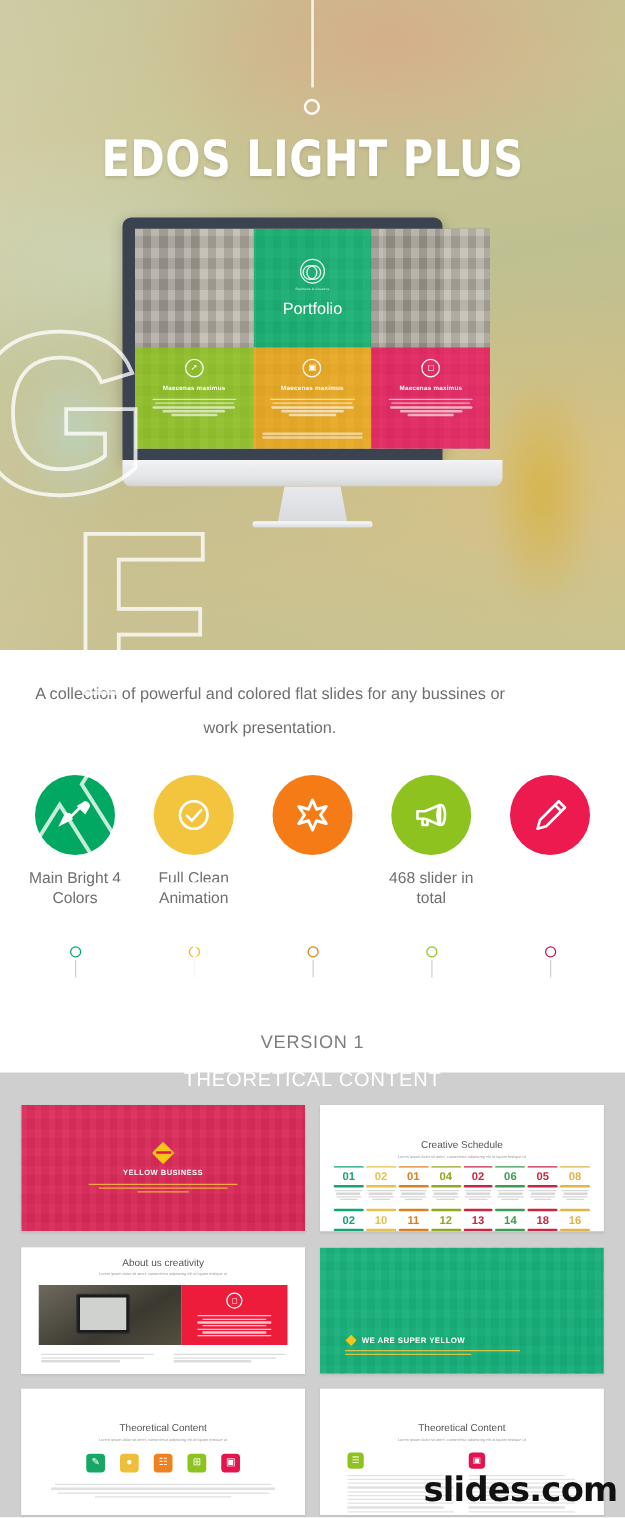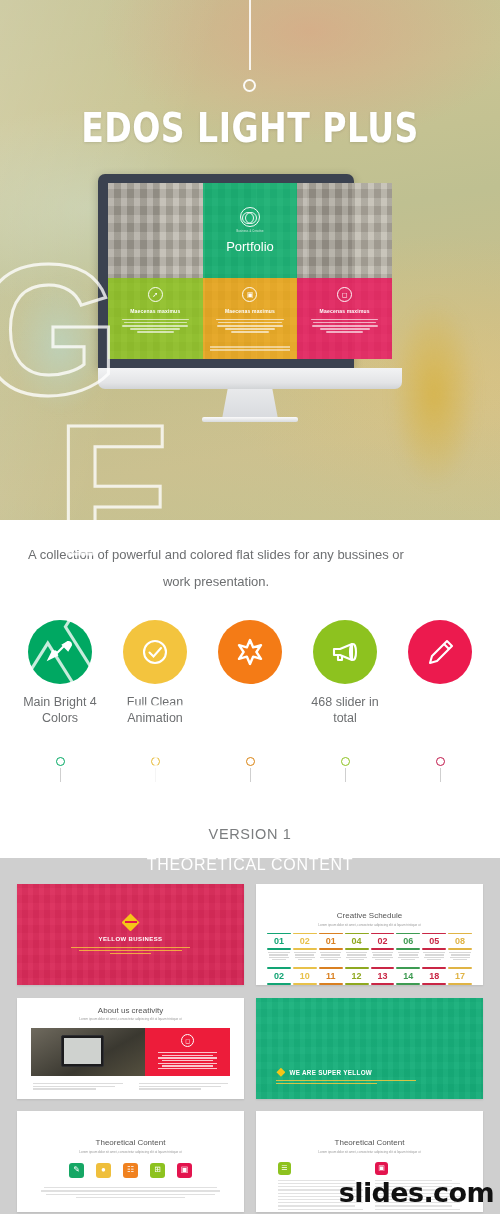--- a/index.html
+++ b/index.html
@@ -619,21 +619,21 @@
               <div class="cs-bar2" style="background:#C92645"></div>
               <div class="cs-txt">
                 <i></i>
                 <i></i>
                 <i></i>
                 <i></i>
               </div>
             </div>
             <div class="cs-col">
               <div class="cs-bar" style="background:#E0B445"></div>
-              <div class="cs-num" style="color:#E0B445">17</div>
+              <div class="cs-num" style="color:#E0B445">16</div>
               <div class="cs-bar2" style="background:#E0B445"></div>
               <div class="cs-txt">
                 <i></i>
                 <i></i>
                 <i></i>
                 <i></i>
               </div>
             </div>
           </div>
       </div>

